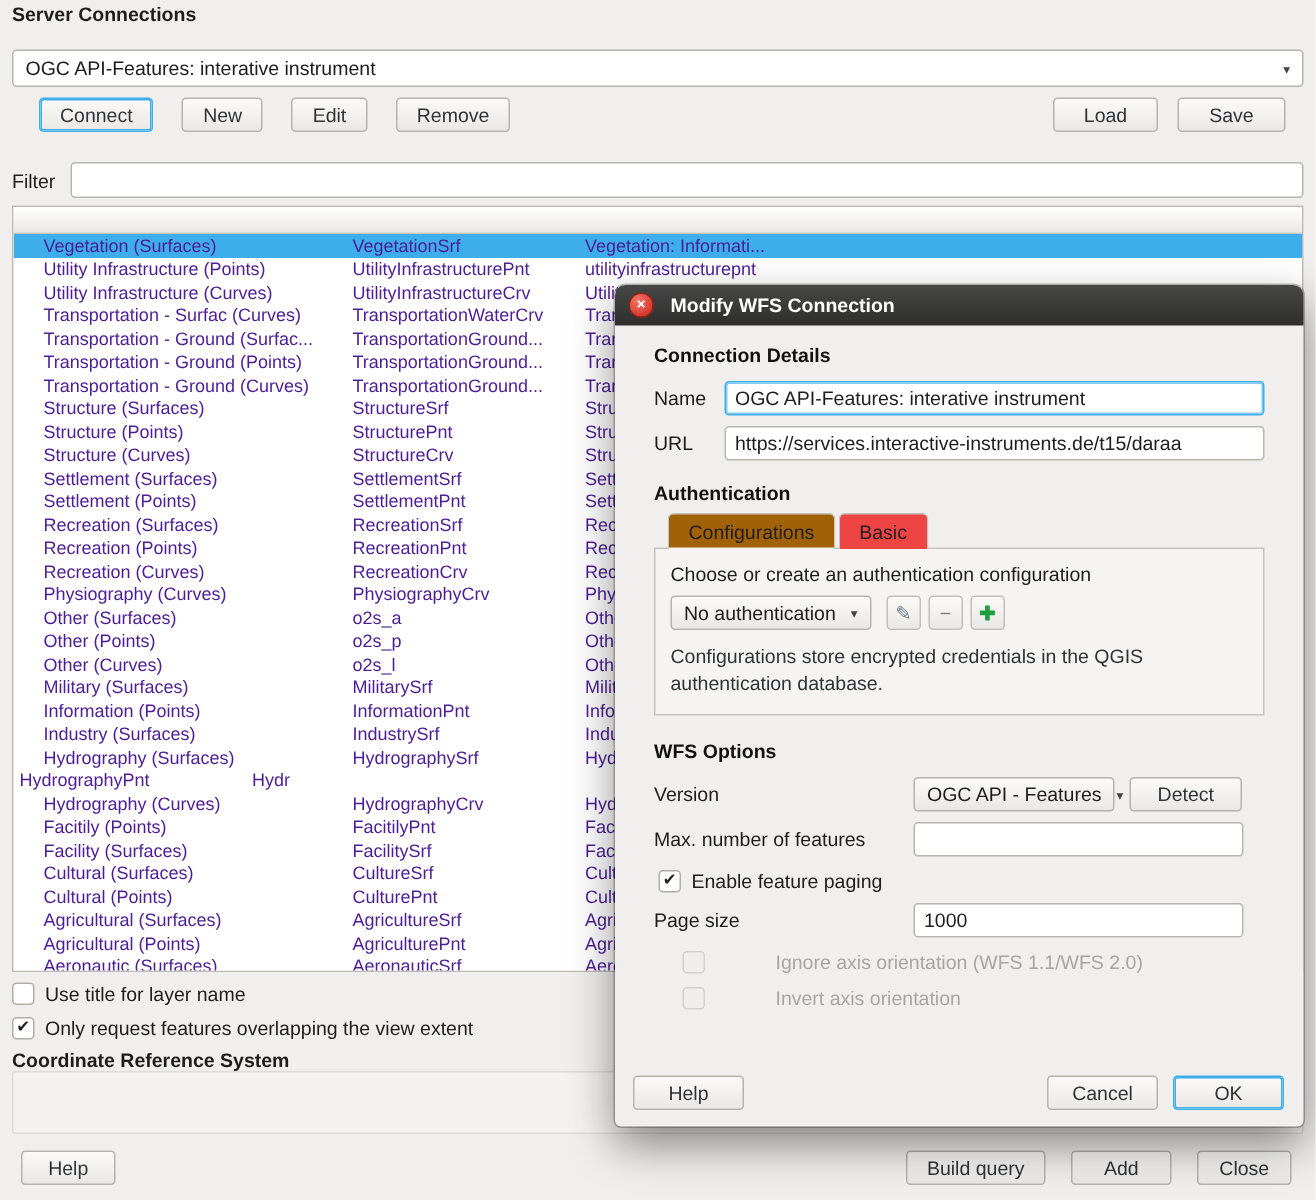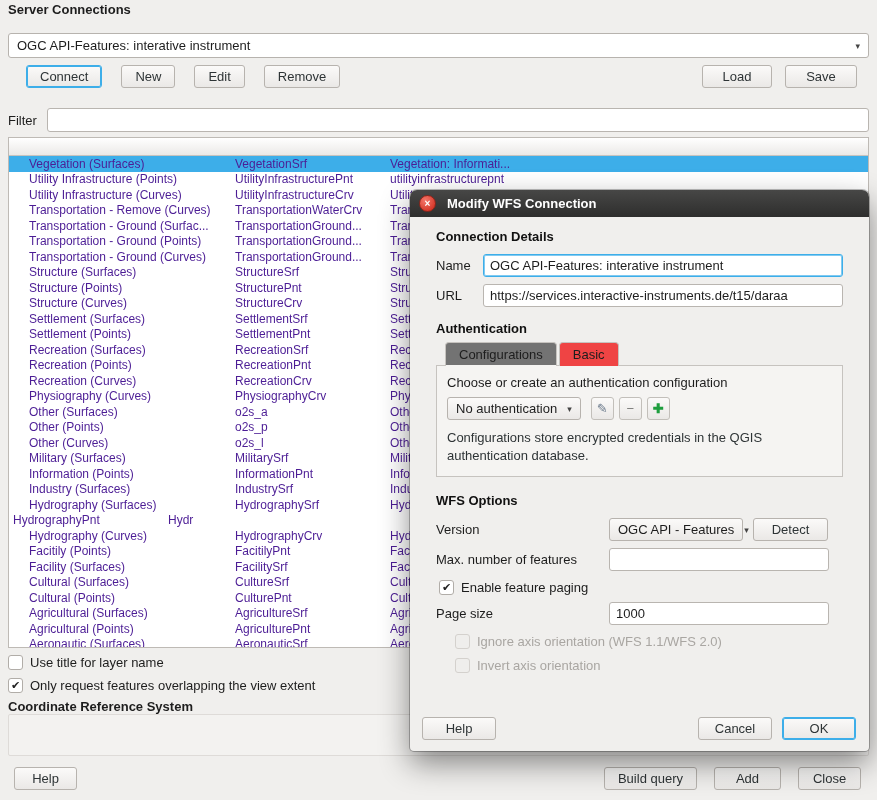--- a/index.html
+++ b/index.html
@@ -107,41 +107,41 @@
   .crow .clabel { width:47px; font-size:13px; }
   .crow .entry { flex:1; height:23px; }
 
   
   .tabs { display:flex; margin-left:9px; margin-top:6px; position:relative; z-index:2; }
   .tab {
     height:24px; display:flex; align-items:center; padding:0 13px;
     border:1px solid #c6c3bf; border-bottom:none; border-radius:4px 4px 0 0;
     background:#ef4444; margin-right:2px; font-size:13px; position:relative;
   }
-  .tab.active { background:#737373; }
+  .tab.active { background:#a16207; }
   .tab.active::after { content:""; position:absolute; left:0; right:0; bottom:-1px; height:2px; background:#f5f4f2; }
   .tab-panel { border:1px solid #c6c3bf; background:#f5f4f2; padding:9px 10px; height:112px; margin-top:-1px; position:relative; z-index:1; }
   .auth-controls { display:flex; align-items:center; margin-top:7px; }
   .tool {
     width:23px; height:23px; display:inline-flex; align-items:center; justify-content:center;
     background:linear-gradient(#fbfaf9,#eae8e6); border:1px solid #c2bfba; border-radius:3px;
     font-size:13px; margin-left:5px;
   }
   .tool.pencil { color:#6b7a8c; }
   .tool.minus { color:#7a7a78; }
   .tool.plus { color:#1e9e3e; font-weight:bold; }
   .auth-note { margin-top:9px; font-size:13px; color:#2e3436; line-height:1.35; max-width:382px; }
 
   
   .formrow { display:flex; align-items:center; margin-top:7px; }
   .formrow .flabel { width:173px; font-size:13px; }
   .formrow .entry { width:220px; height:23px; }
   .wfs-head { margin-top:16px; }
   .dlg-cb { margin-top:9px; margin-left:3px; }
-  .dlg-cb.indent { margin-left:19px; }
+  .dlg-cb.indent { margin-left:19px;gap:40px; }
 
   .dfooter { position:absolute; left:12px; right:13px; bottom:11px; display:flex; align-items:center; }
   .dfooter .spacer { flex:1; }
   .dfooter .btn { min-width:74px; }
   .dfooter .btn + .btn { margin-left:10px; }
 </style>
 </head>
 <body>
 
 <div class="abs bold" style="left:8px; top:2px;">Server Connections</div>
@@ -191,21 +191,21 @@
         <div class="tcell c-a">utilityinfrastructurepnt</div>
         <div class="tcell c-s"></div>
       </div>
       <div class="trow">
         <div class="tcell c-t">Utility Infrastructure (Curves)</div>
         <div class="tcell c-n">UtilityInfrastructureCrv</div>
         <div class="tcell c-a">Utilit</div>
         <div class="tcell c-s"></div>
       </div>
       <div class="trow">
-        <div class="tcell c-t">Transportation - Remove (Curves)</div>
+        <div class="tcell c-t">Transportation - Surfac (Curves)</div>
         <div class="tcell c-n">TransportationWaterCrv</div>
         <div class="tcell c-a">Tran</div>
         <div class="tcell c-s"></div>
       </div>
       <div class="trow">
         <div class="tcell c-t">Transportation - Ground (Surfac...</div>
         <div class="tcell c-n">TransportationGround...</div>
         <div class="tcell c-a">Tran</div>
         <div class="tcell c-s"></div>
       </div>

